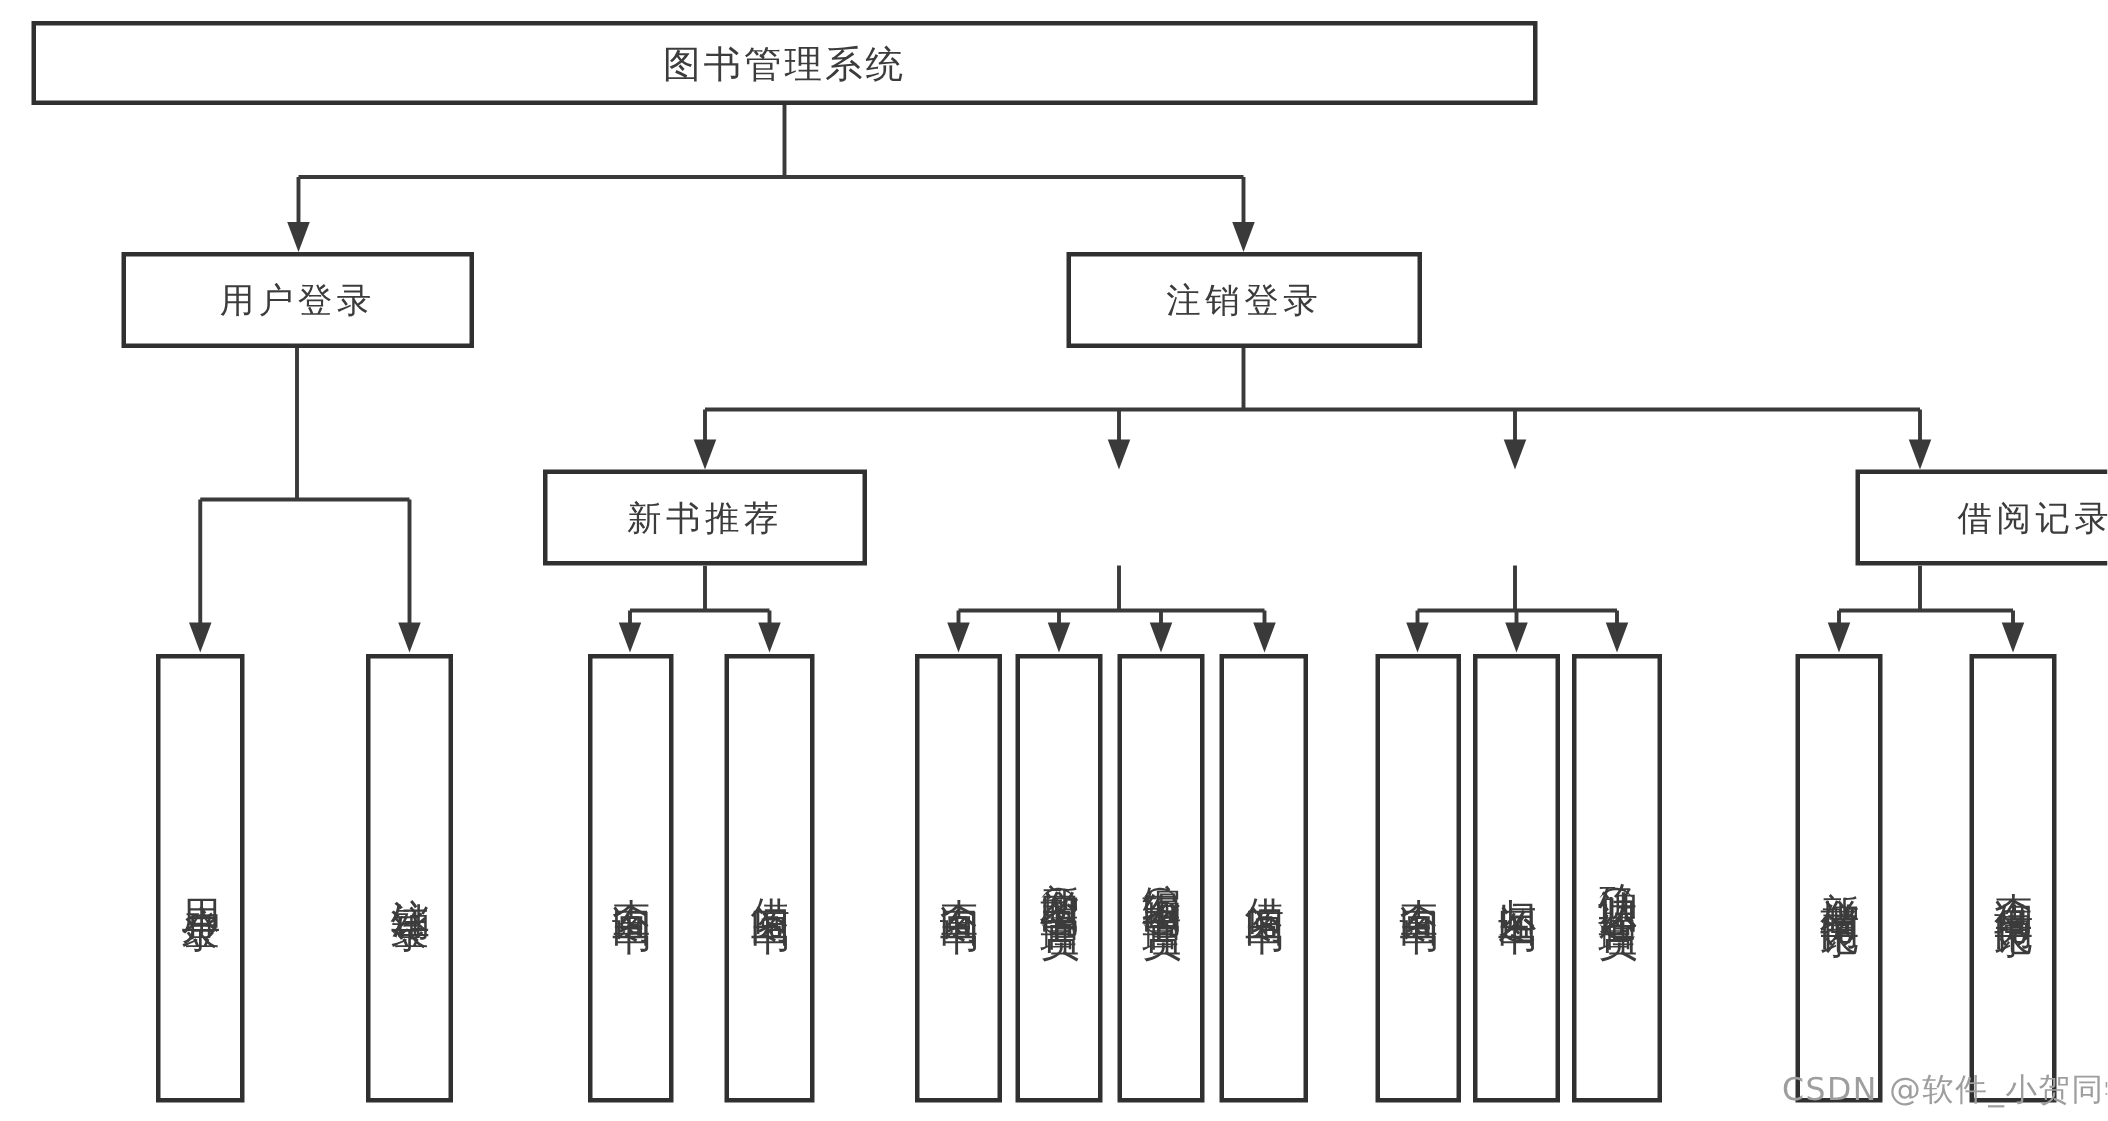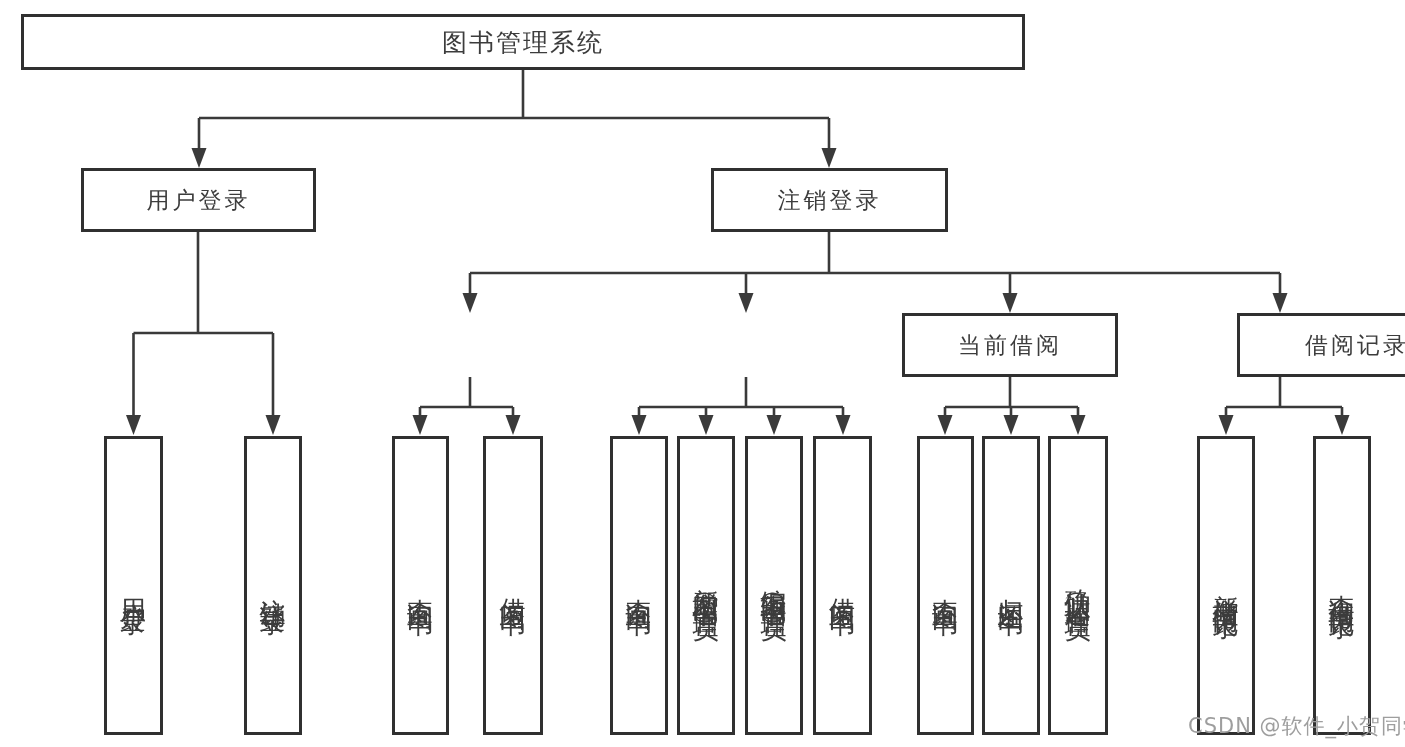--- a/index.html
+++ b/index.html
@@ -68,21 +68,21 @@
       <polygon points="1218.5,415 1233.5,415 1226,435"></polygon>
       <polygon points="1334.5,415 1349.5,415 1342,435"></polygon>
     </g>
   </svg>
 
   <div class="box h-box root-box" style="left:21px; top:14px; width:1004px; height:56px;">图书管理系统</div>
 
   <div class="box h-box" style="left:81px; top:168px; width:235px; height:64px;">用户登录</div>
   <div class="box h-box" style="left:711px; top:168px; width:237px; height:64px;">注销登录</div>
 
-  <div class="box h-box" style="left:902px; top:313px; width:216px; height:64px;">当前借阅</div>
+  <div class="box h-box" style="left:362px; top:313px; width:216px; height:64px;">新书推荐</div>
   <div class="box h-box" style="left:1237px; top:313px; width:240px; height:64px;text-align:center;">借阅记录</div>
 
   <div class="box leaf-box" style="left:104px; top:436px; width:59px; height:299px;">
     <span>用户登录</span>
   </div>
   <div class="box leaf-box" style="left:244px; top:436px; width:58px; height:299px;">
     <span>注销登录</span>
   </div>
 
   <div class="box leaf-box" style="left:392px; top:436px; width:57px; height:299px;">

